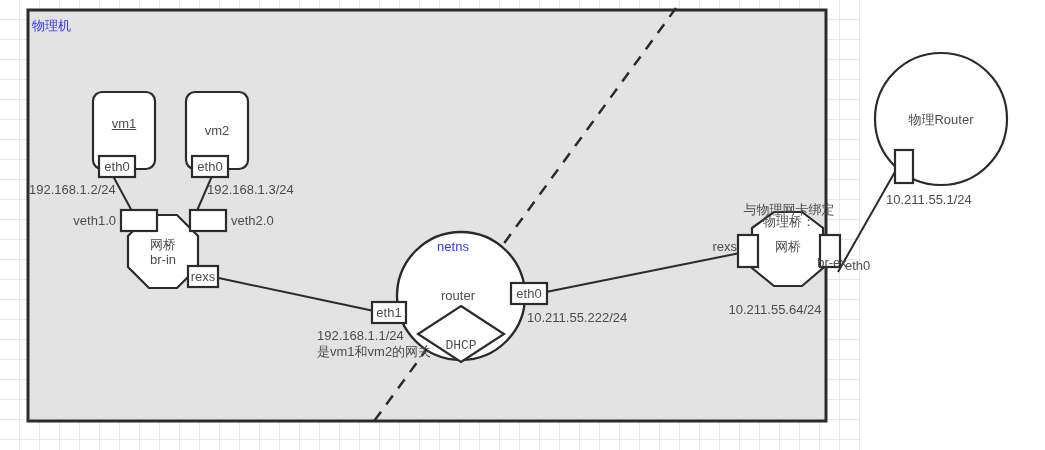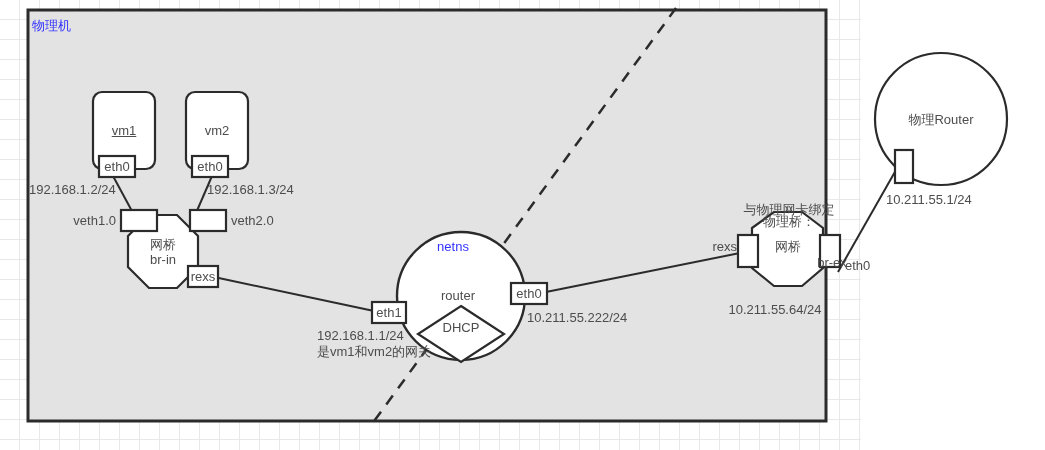--- a/index.html
+++ b/index.html
@@ -70,40 +70,40 @@
     <rect x="738" y="235" width="20" height="32" fill="#ffffff" stroke="#2b2b2b" stroke-width="2.2"></rect>
     <rect x="820" y="235" width="20" height="32" fill="#ffffff" stroke="#2b2b2b" stroke-width="2.2"></rect>
 
     <circle cx="941" cy="119" r="66" fill="#ffffff" stroke="#2b2b2b" stroke-width="2.2"></circle>
     <rect x="895" y="150" width="18" height="33" fill="#ffffff" stroke="#2b2b2b" stroke-width="2.2"></rect>
 
   </svg>
 
   <div class="lbl blue" style="left:32px;top:18px;font-size:13px;">物理机</div>
 
-  <div class="lbl c" style="left:124px;top:123px;text-decoration:underline;">vm1</div>
+  <div class="lbl c" style="left:124px;top:116px;text-decoration:underline;">vm1</div>
   <div class="lbl c" style="left:217px;top:123px;">vm2</div>
 
   <div class="lbl c" style="left:117px;top:159px;">eth0</div>
   <div class="lbl c" style="left:210px;top:159px;">eth0</div>
 
   <div class="lbl" style="left:29px;top:182px;">192.168.1.2/24</div>
   <div class="lbl" style="left:207px;top:182px;">192.168.1.3/24</div>
 
   <div class="lbl r" style="left:116px;top:213px;">veth1.0</div>
   <div class="lbl" style="left:231px;top:213px;">veth2.0</div>
 
   <div class="lbl c" style="left:163px;top:237px;">网桥</div>
   <div class="lbl c" style="left:163px;top:252px;">br-in</div>
 
   <div class="lbl c" style="left:203px;top:269px;">rexs</div>
 
   <div class="lbl c blue" style="left:453px;top:239px;">netns</div>
   <div class="lbl c" style="left:458px;top:288px;">router</div>
-  <div class="lbl c" style="left:461px;top:320px;">DHCP</div>
+  <div class="lbl c" style="left:461px;top:338px;font-family:Liberation Mono, monospace;">DHCP</div>
 
   <div class="lbl c" style="left:389px;top:305px;">eth1</div>
   <div class="lbl c" style="left:529px;top:286px;">eth0</div>
 
   <div class="lbl" style="left:317px;top:328px;">192.168.1.1/24</div>
   <div class="lbl" style="left:317px;top:344px;">是vm1和vm2的网关</div>
 
   <div class="lbl" style="left:527px;top:310px;">10.211.55.222/24</div>
 
   <div class="lbl c" style="left:789px;top:186px;margin-top:28px;">物理桥：</div>

